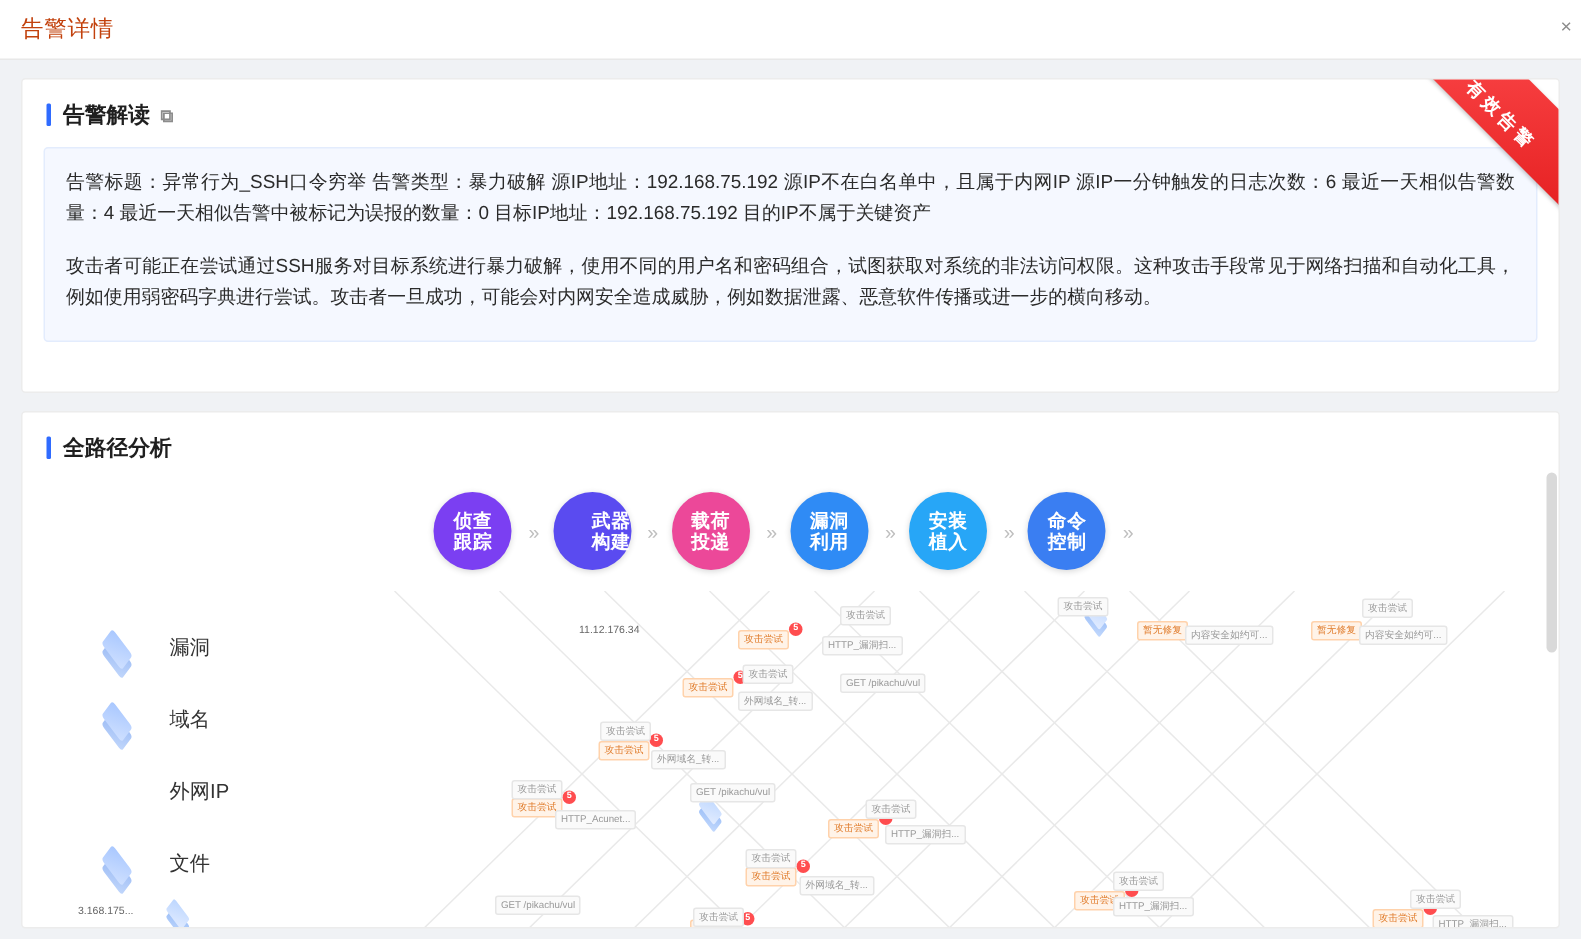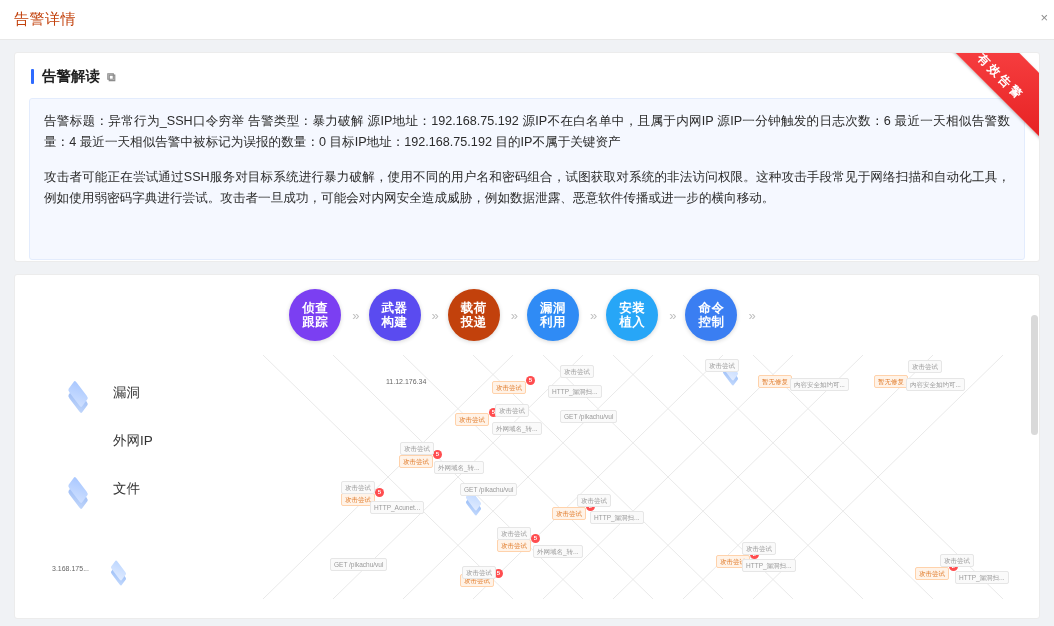--- a/index.html
+++ b/index.html
@@ -68,21 +68,21 @@
   
   #alert-card {
     height: 210px;
   }
   .alert-body {
     margin: 6px 14px 12px 14px;
     background: #f5f8ff;
     border: 1px solid #e3ecfd;
     border-radius: 3px;
     padding: 12px 14px 14px 14px;
-    height: 162px;
+    height: 130px;
   }
   .alert-p {
     font-size: 12.6px;
     line-height: 21px;
     color: #2b2b2b;
     margin: 0 0 12px 0;
     text-align: justify;
   }
   .alert-p.first { margin-bottom: 14px; }
   .alert-p:last-child { margin-bottom: 0; }
@@ -289,33 +289,37 @@
       <span>告警解读</span>
       <span class="copy-icon">⧉</span>
     </div>
     <div class="alert-body">
       <p class="alert-p first">告警标题：异常行为_SSH口令穷举 告警类型：暴力破解 源IP地址：192.168.75.192 源IP不在白名单中，且属于内网IP 源IP一分钟触发的日志次数：6 最近一天相似告警数量：4 最近一天相似告警中被标记为误报的数量：0 目标IP地址：192.168.75.192 目的IP不属于关键资产</p>
       <p class="alert-p">攻击者可能正在尝试通过SSH服务对目标系统进行暴力破解，使用不同的用户名和密码组合，试图获取对系统的非法访问权限。这种攻击手段常见于网络扫描和自动化工具，例如使用弱密码字典进行尝试。攻击者一旦成功，可能会对内网安全造成威胁，例如数据泄露、恶意软件传播或进一步的横向移动。</p>
     </div>
   </div>
 
   <div class="card" id="path-card">
+    <div class="card-title">
+      <span class="title-bar"></span>
+      <span>全路径分析</span>
+    </div>
 
     <div class="chain" id="kill-chain">
         <div class="node" style="background: rgb(123, 63, 242);">
           <span>侦查</span>
           <span>跟踪</span>
         </div>
         <span class="arrow">»</span>
-        <div class="node" style="background: rgb(90, 75, 240);">
+        <div class="node" style="background: rgb(90, 75, 240); align-items: flex-end;">
           <span>武器</span>
           <span>构建</span>
         </div>
         <span class="arrow">»</span>
-        <div class="node" style="background: #c2410c;">
+        <div class="node" style="background: #ec4899;">
           <span>载荷</span>
           <span>投递</span>
         </div>
         <span class="arrow">»</span>
         <div class="node" style="background: rgb(47, 139, 245);">
           <span>漏洞</span>
           <span>利用</span>
         </div>
         <span class="arrow">»</span>
         <div class="node" style="background: rgb(39, 166, 247);">
@@ -332,20 +336,27 @@
 
     <div class="graph">
 
       <div class="legend" id="legend">
           <div class="legend-row">
             <span class="iso">
               <span class="bot"></span>
               <span class="top"></span>
             </span>
             <span class="legend-label">漏洞</span>
+          </div>
+          <div class="legend-row">
+            <span class="iso">
+              <span class="bot"></span>
+              <span class="top"></span>
+            </span>
+            <span class="legend-label">域名</span>
           </div>
           <div class="legend-row">
             <span class="iso globe"><span class="globe-ico"></span></span>
             <span class="legend-label">外网IP</span>
           </div>
           <div class="legend-row">
             <span class="iso">
               <span class="bot"></span>
               <span class="top"></span>
             </span>

